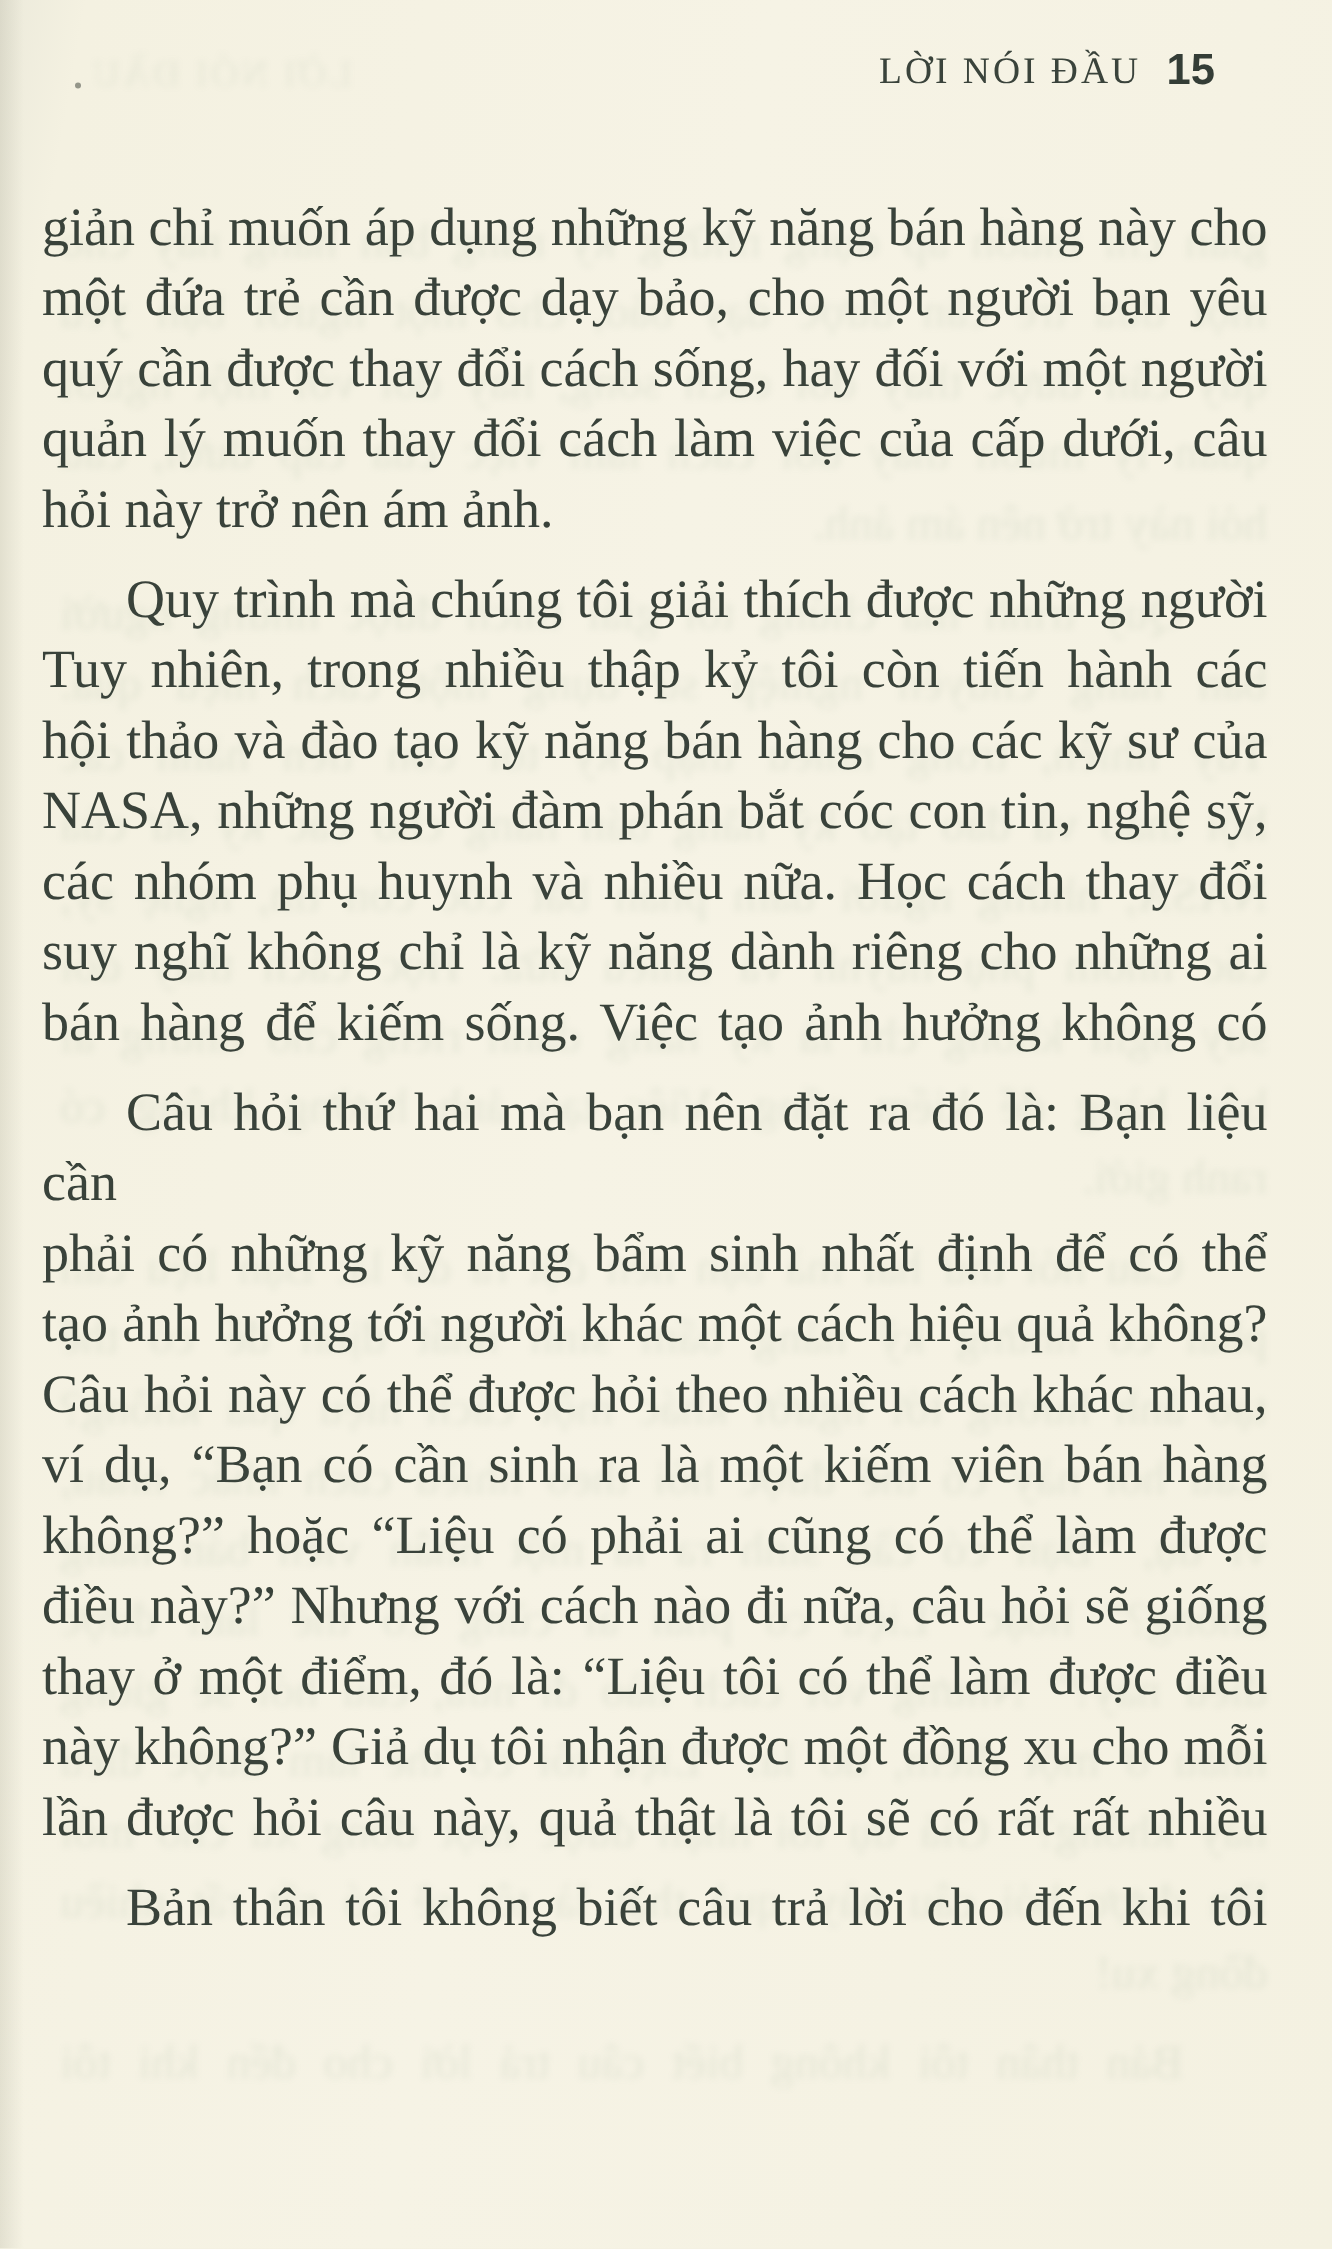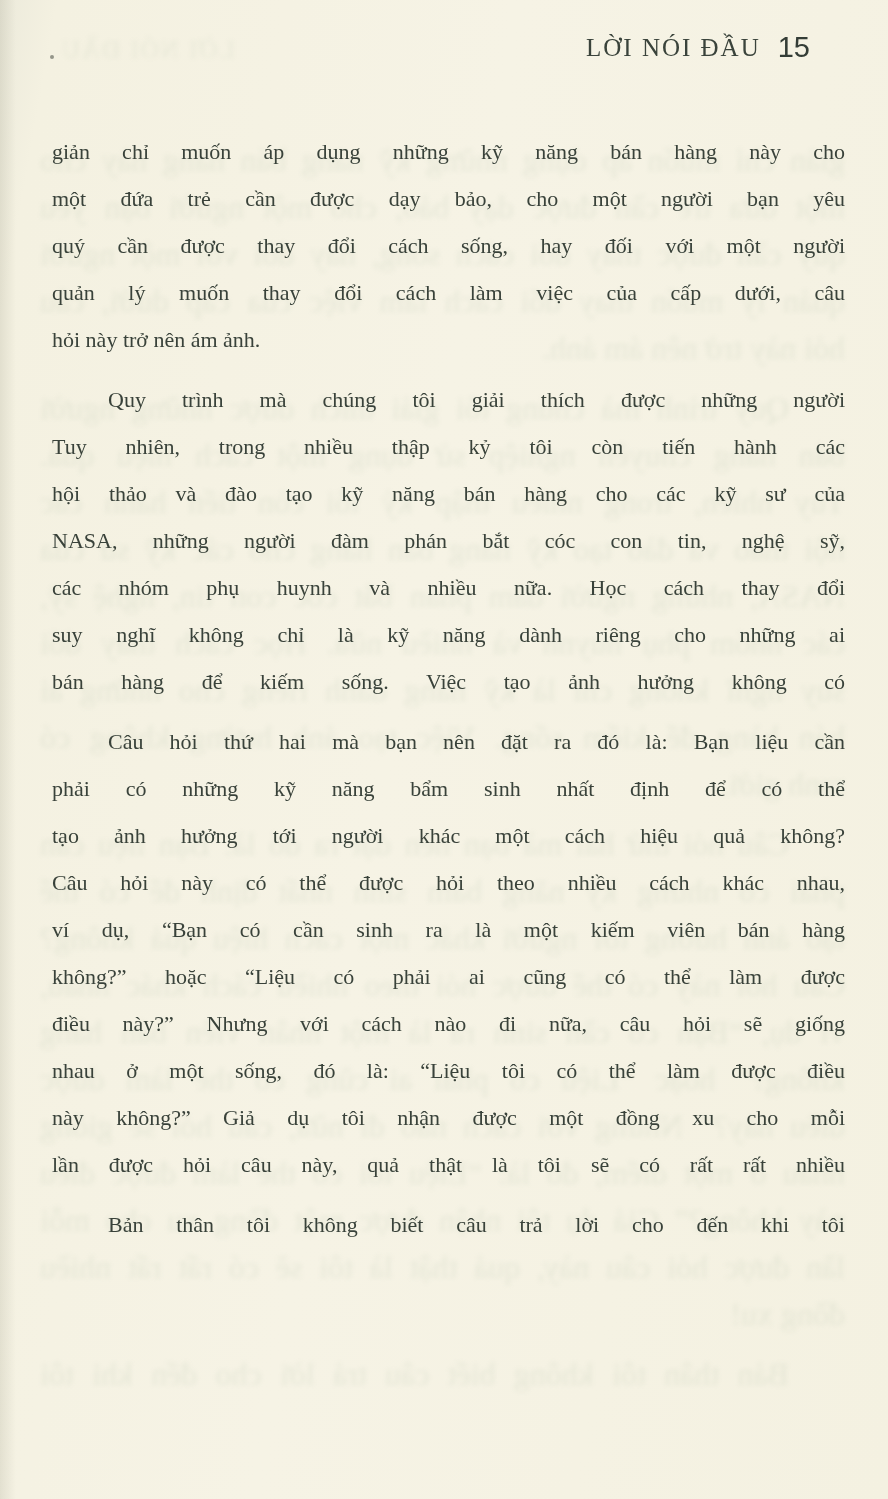--- a/index.html
+++ b/index.html
@@ -33,26 +33,26 @@
     position:absolute;top:31px;right:78px;
     display:flex;align-items:center;gap:17px;
     color:#3a433b;
     margin-left:48px;
   }
   .runhead .title{
     font-size:25px;letter-spacing:2px;font-weight:500;
   }
   .runhead .num{
     font-family:"Liberation Sans", sans-serif;
-    font-size:29px;font-weight:400;color:#343d36;
+    font-size:29px;font-weight:700;color:#343d36;
   }
   
   .text-layer{
-    position:absolute;left:52px;right:43px;top:128px;
-    font-size:22px;line-height:47px;color:var(--ink);
+    position:absolute;left:28px;right:43px;top:128px;
+    font-size:36px;line-height:47px;color:var(--ink);
     z-index:2;
   }
   .para{margin:0 0 13px 0;}
   .para:last-child{margin-bottom:14px;}
   .para.indent .line:first-child{text-indent:56px;}
   .line{text-align:justify;}
   .line.just{text-align-last:justify;}
   
   .ghost-layer{
     position:absolute;left:40px;right:43px;top:137px;
@@ -140,21 +140,21 @@
         <div class="line just">bán hàng để kiếm sống. Việc tạo ảnh hưởng không có</div>
       </div>
       <div class="para indent">
         <div class="line just">Câu hỏi thứ hai mà bạn nên đặt ra đó là: Bạn liệu cần</div>
         <div class="line just">phải có những kỹ năng bẩm sinh nhất định để có thể</div>
         <div class="line just">tạo ảnh hưởng tới người khác một cách hiệu quả không?</div>
         <div class="line just">Câu hỏi này có thể được hỏi theo nhiều cách khác nhau,</div>
         <div class="line just">ví dụ, “Bạn có cần sinh ra là một kiếm viên bán hàng</div>
         <div class="line just">không?” hoặc “Liệu có phải ai cũng có thể làm được</div>
         <div class="line just">điều này?” Nhưng với cách nào đi nữa, câu hỏi sẽ giống</div>
-        <div class="line just">nhau ở một sống, đó là: “Liệu tôi có thể làm được điều</div>
+        <div class="line just">thay ở một điểm, đó là: “Liệu tôi có thể làm được điều</div>
         <div class="line just">này không?” Giả dụ tôi nhận được một đồng xu cho mỗi</div>
         <div class="line just">lần được hỏi câu này, quả thật là tôi sẽ có rất rất nhiều</div>
       </div>
       <div class="para indent">
         <div class="line just">Bản thân tôi không biết câu trả lời cho đến khi tôi</div>
       </div>
     </div>
 </div>
 
 </body></html>

